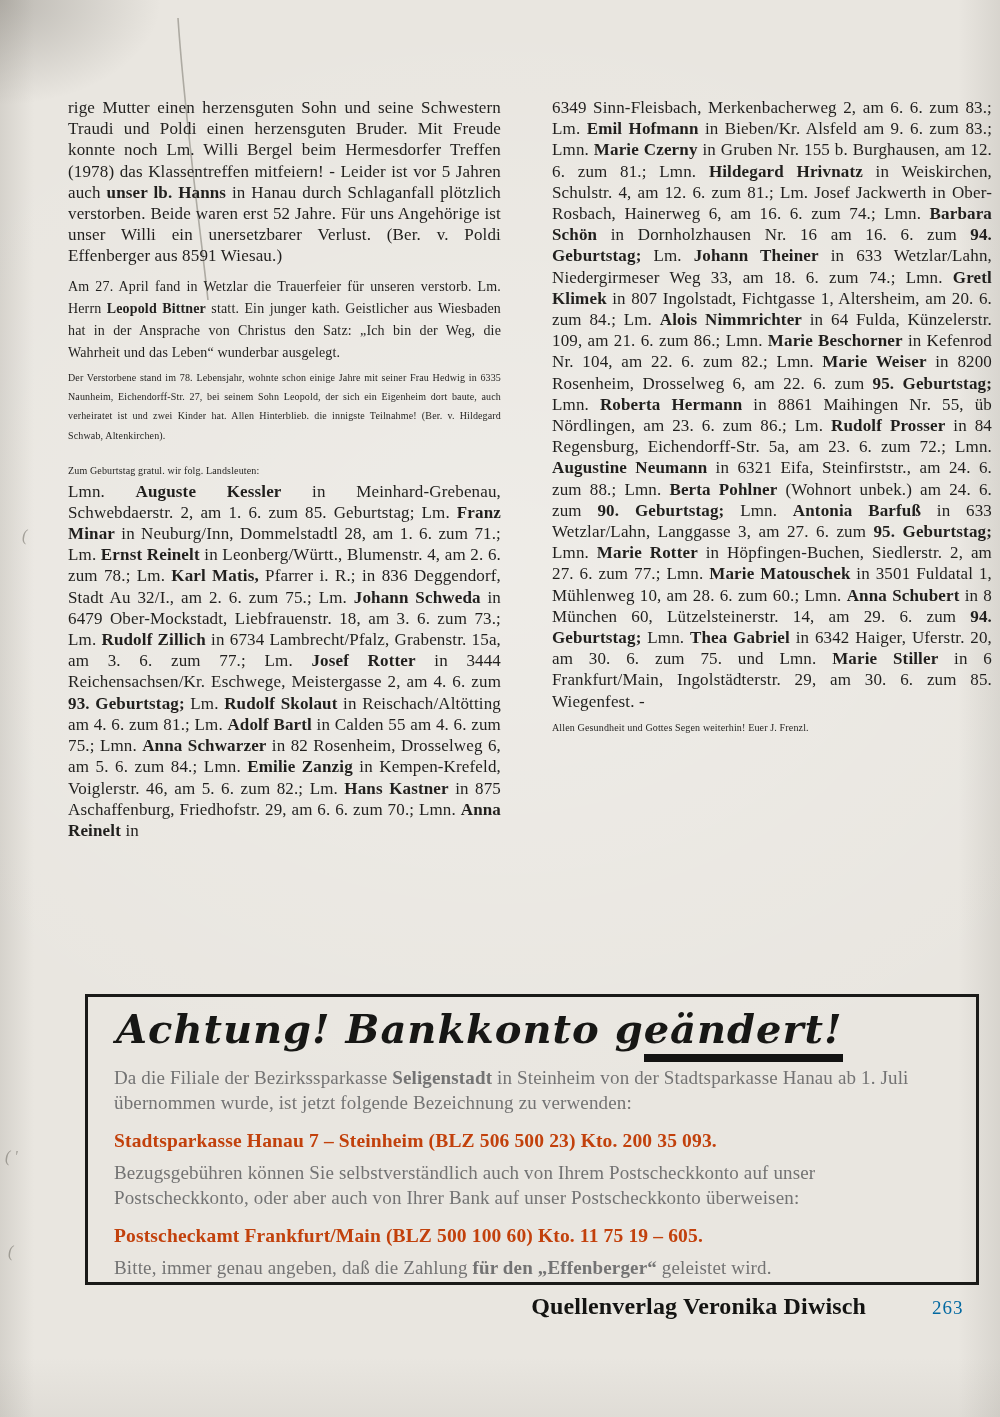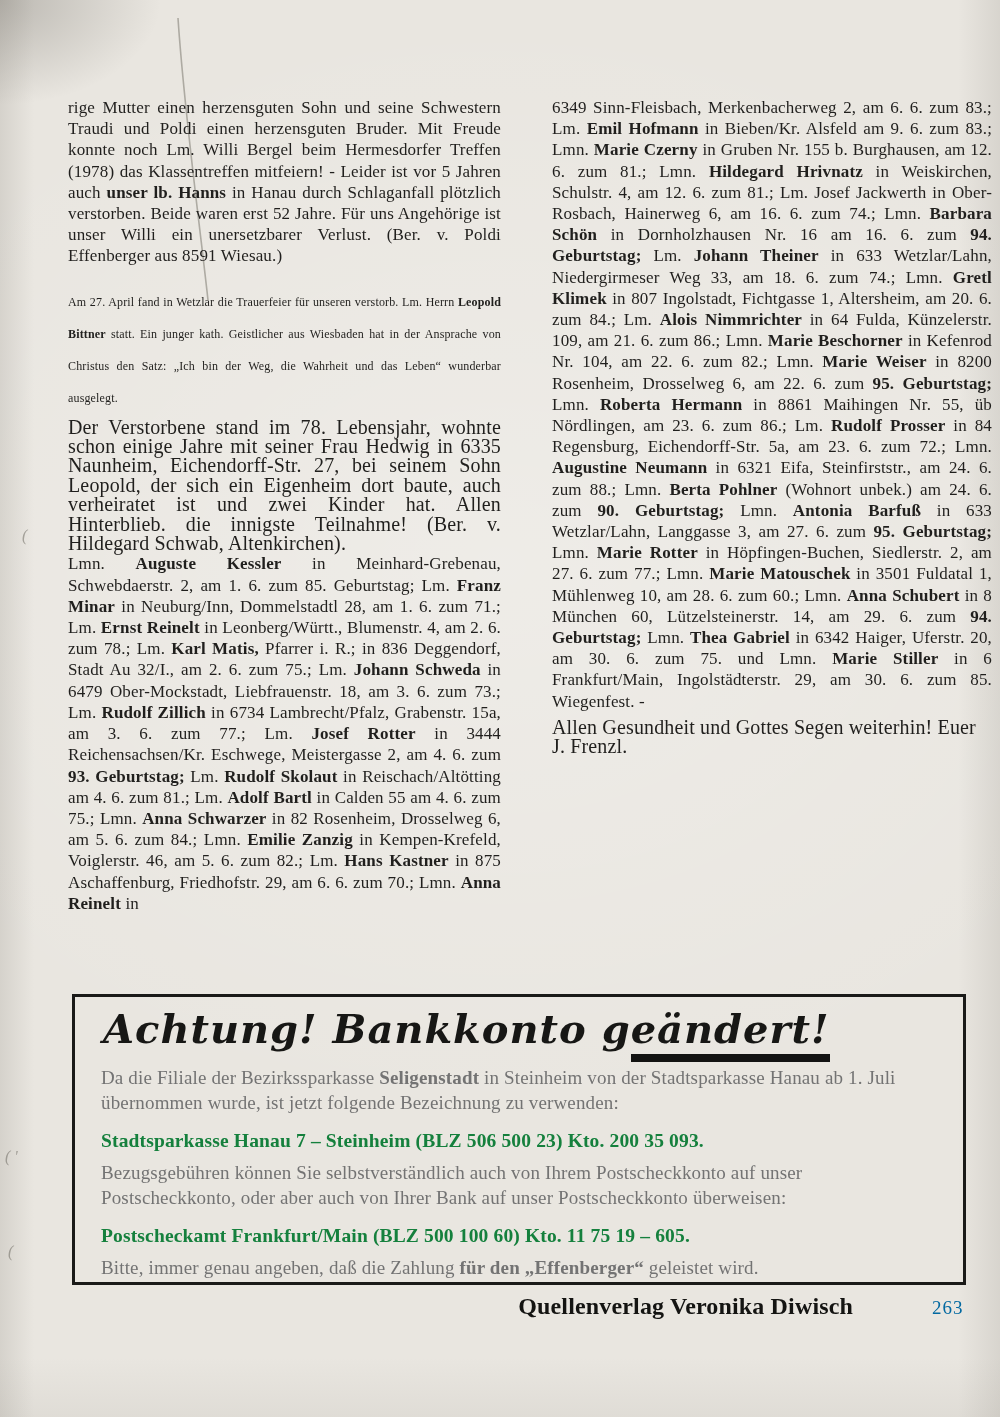--- a/index.html
+++ b/index.html
@@ -19,42 +19,42 @@
       radial-gradient(ellipse 900px 700px at 50% 40%, rgba(255,255,255,0.25), transparent 80%);
   }
   .scan-curve{position:absolute;left:0;top:0;pointer-events:none;}
   .margin-mark{position:absolute;color:#6f6c64;opacity:.55;font-size:16px;font-style:italic;}
 
   .col{position:absolute;top:97px;}
   .col-left{left:68px;width:433px;}
   .col-right{left:552px;width:440px;}
   p{margin:0;text-align:justify;letter-spacing:.15px;}
   .t17{font-size:17px;line-height:21.2px;}
-  .t18{font-size:12px;line-height:32px;margin-top:19px;}
-  .t15{font-size:20px;line-height:19.4px;}
+  .t18{font-size:14px;line-height:22px;margin-top:9px;}
+  .t15{font-size:10px;line-height:19.4px;}
   .mt4{margin-top:4px;}
   .mt6{margin-top:6px;}
   .mt10{margin-top:10px;}
   .mt16{margin-top:16px;}
   b{font-weight:bold;}
 
   .notice-box{
-    position:absolute;left:72px;top:994px;width:894px;height:291px;
+    position:absolute;left:85px;top:994px;width:894px;height:291px;
     border:3px solid #1a1a18;box-sizing:border-box;
     padding:6px 26px 8px 26px;
   }
   .notice-title{
     margin:2px 0 12px 2px;
     font-family:"DejaVu Serif",serif;font-style:italic;font-weight:bold;
     font-size:40px;line-height:48px;letter-spacing:1px;color:#171715;
     text-align:left;
   }
   .notice-title .u{border-bottom:8px solid #131312;padding-bottom:2px;}
   .notice-text{font-size:19px;line-height:25px;margin:7px 0 0 0;text-align:left;color:#737373;}
-  .notice-bold{font-size:19.5px;line-height:25px;font-weight:bold;margin:13px 0 0 0;text-align:left;color:#15803d;}
+  .notice-bold{font-size:19.5px;line-height:25px;font-weight:bold;margin:13px 0 0 0;text-align:left;color:#c2410c;}
   .notice-sign{font-size:24px;font-weight:bold;text-align:right;padding-right:84px;margin-top:13px;color:#141412;}
 
   .page-number{position:absolute;left:932px;top:1297px;font-size:19px;letter-spacing:1px;color:#0369a1;}
 </style>
 </head>
 <body>
 
 <div class="page">
 
   <svg class="scan-curve" width="260" height="320" viewBox="0 0 260 320">
@@ -62,20 +62,21 @@
   </svg>
 
   <span class="margin-mark" style="left:22px;top:527px;">(</span>
   <span class="margin-mark" style="left:5px;top:1148px;">( '</span>
   <span class="margin-mark" style="left:8px;top:1243px;">(</span>
 
   <div class="col col-left">
     <p class="t17"><span>rige Mutter einen herzensguten Sohn und seine Schwestern Traudi und Poldi einen herzensguten Bruder. Mit Freude konnte noch Lm. Willi Bergel beim Hermesdorfer Treffen (1978) das Klassentreffen mitfeiern! - Leider ist vor 5 Jahren auch </span><b>unser lb. Hanns</b><span> in Hanau durch Schlaganfall plötzlich verstorben. Beide waren erst 52 Jahre. Für uns Angehörige ist unser Willi ein unersetzbarer Verlust. (Ber. v. Poldi Effenberger aus 8591 Wiesau.)</span></p>
     <p class="t18"><span>Am 27. April fand in Wetzlar die Trauerfeier für unseren verstorb. Lm. Herrn </span><b>Leopold Bittner</b><span> statt. Ein junger kath. Geistlicher aus Wiesbaden hat in der Ansprache von Christus den Satz: „Ich bin der Weg, die Wahrheit und das Leben“ wunderbar ausgelegt.</span></p>
     <p class="t15 mt4"><span>Der Verstorbene stand im 78. Lebensjahr, wohnte schon einige Jahre mit seiner Frau Hedwig in 6335 Naunheim, Eichendorff-Str. 27, bei seinem Sohn Leopold, der sich ein Eigenheim dort baute, auch verheiratet ist und zwei Kinder hat. Allen Hinterblieb. die innigste Teilnahme! (Ber. v. Hildegard Schwab, Altenkirchen).</span></p>
+    <p class="t15 mt16" style="text-align:left;">Zum Geburtstag gratul. wir folg. Landsleuten:</p>
     <p class="t17"><span>Lmn. </span><b>Auguste Kessler</b><span> in Meinhard-Grebenau, Schwebdaerstr. 2, am 1. 6. zum 85. Geburtstag; Lm. </span><b>Franz Minar</b><span> in Neuburg/Inn, Dommelstadtl 28, am 1. 6. zum 71.; Lm. </span><b>Ernst Reinelt</b><span> in Leonberg/Württ., Blumenstr. 4, am 2. 6. zum 78.; Lm. </span><b>Karl Matis,</b><span> Pfarrer i. R.; in 836 Deggendorf, Stadt Au 32/I., am 2. 6. zum 75.; Lm. </span><b>Johann Schweda</b><span> in 6479 Ober-Mockstadt, Liebfrauenstr. 18, am 3. 6. zum 73.; Lm. </span><b>Rudolf Zillich</b><span> in 6734 Lambrecht/Pfalz, Grabenstr. 15a, am 3. 6. zum 77.; Lm. </span><b>Josef Rotter</b><span> in 3444 Reichensachsen/Kr. Eschwege, Meistergasse 2, am 4. 6. zum </span><b>93. Geburtstag;</b><span> Lm. </span><b>Rudolf Skolaut</b><span> in Reischach/Altötting am 4. 6. zum 81.; Lm. </span><b>Adolf Bartl</b><span> in Calden 55 am 4. 6. zum 75.; Lmn. </span><b>Anna Schwarzer</b><span> in 82 Rosenheim, Drosselweg 6, am 5. 6. zum 84.; Lmn. </span><b>Emilie Zanzig</b><span> in Kempen-Krefeld, Voiglerstr. 46, am 5. 6. zum 82.; Lm. </span><b>Hans Kastner</b><span> in 875 Aschaffenburg, Friedhofstr. 29, am 6. 6. zum 70.; Lmn. </span><b>Anna Reinelt</b><span> in</span></p>
   </div>
 
   <div class="col col-right">
     <p class="t17"><span>6349 Sinn-Fleisbach, Merkenbacherweg 2, am 6. 6. zum 83.; Lm. </span><b>Emil Hofmann</b><span> in Bieben/Kr. Alsfeld am 9. 6. zum 83.; Lmn. </span><b>Marie Czerny</b><span> in Gruben Nr. 155 b. Burghausen, am 12. 6. zum 81.; Lmn. </span><b>Hildegard Hrivnatz</b><span> in Weiskirchen, Schulstr. 4, am 12. 6. zum 81.; Lm. Josef Jackwerth in Ober-Rosbach, Hainerweg 6, am 16. 6. zum 74.; Lmn. </span><b>Barbara Schön</b><span> in Dornholzhausen Nr. 16 am 16. 6. zum </span><b>94. Geburtstag;</b><span> Lm. </span><b>Johann Theiner</b><span> in 633 Wetzlar/Lahn, Niedergirmeser Weg 33, am 18. 6. zum 74.; Lmn. </span><b>Gretl Klimek</b><span> in 807 Ingolstadt, Fichtgasse 1, Altersheim, am 20. 6. zum 84.; Lm. </span><b>Alois Nimmrichter</b><span> in 64 Fulda, Künzelerstr. 109, am 21. 6. zum 86.; Lmn. </span><b>Marie Beschorner</b><span> in Kefenrod Nr. 104, am 22. 6. zum 82.; Lmn. </span><b>Marie Weiser</b><span> in 8200 Rosenheim, Drosselweg 6, am 22. 6. zum </span><b>95. Geburtstag;</b><span> Lmn. </span><b>Roberta Hermann</b><span> in 8861 Maihingen Nr. 55, üb Nördlingen, am 23. 6. zum 86.; Lm. </span><b>Rudolf Prosser</b><span> in 84 Regensburg, Eichendorff-Str. 5a, am 23. 6. zum 72.; Lmn. </span><b>Augustine Neumann</b><span> in 6321 Eifa, Steinfirststr., am 24. 6. zum 88.; Lmn. </span><b>Berta Pohlner</b><span> (Wohnort unbek.) am 24. 6. zum </span><b>90. Geburtstag;</b><span> Lmn. </span><b>Antonia Barfuß</b><span> in 633 Wetzlar/Lahn, Langgasse 3, am 27. 6. zum </span><b>95. Geburtstag;</b><span> Lmn. </span><b>Marie Rotter</b><span> in Höpfingen-Buchen, Siedlerstr. 2, am 27. 6. zum 77.; Lmn. </span><b>Marie Matouschek</b><span> in 3501 Fuldatal 1, Mühlenweg 10, am 28. 6. zum 60.; Lmn. </span><b>Anna Schubert</b><span> in 8 München 60, Lützelsteinerstr. 14, am 29. 6. zum </span><b>94. Geburtstag;</b><span> Lmn. </span><b>Thea Gabriel</b><span> in 6342 Haiger, Uferstr. 20, am 30. 6. zum 75. und Lmn. </span><b>Marie Stiller</b><span> in 6 Frankfurt/Main, Ingolstädterstr. 29, am 30. 6. zum 85. Wiegenfest. -</span></p>
     <p class="t15 mt6" style="text-align:left;"><span>Allen Gesundheit und Gottes Segen weiterhin! Euer J. Frenzl.</span></p>
   </div>
 
   <div class="notice-box">
     <h1 class="notice-title"><span>Achtung! Bankkonto g</span><span class="u">eändert!</span></h1>

